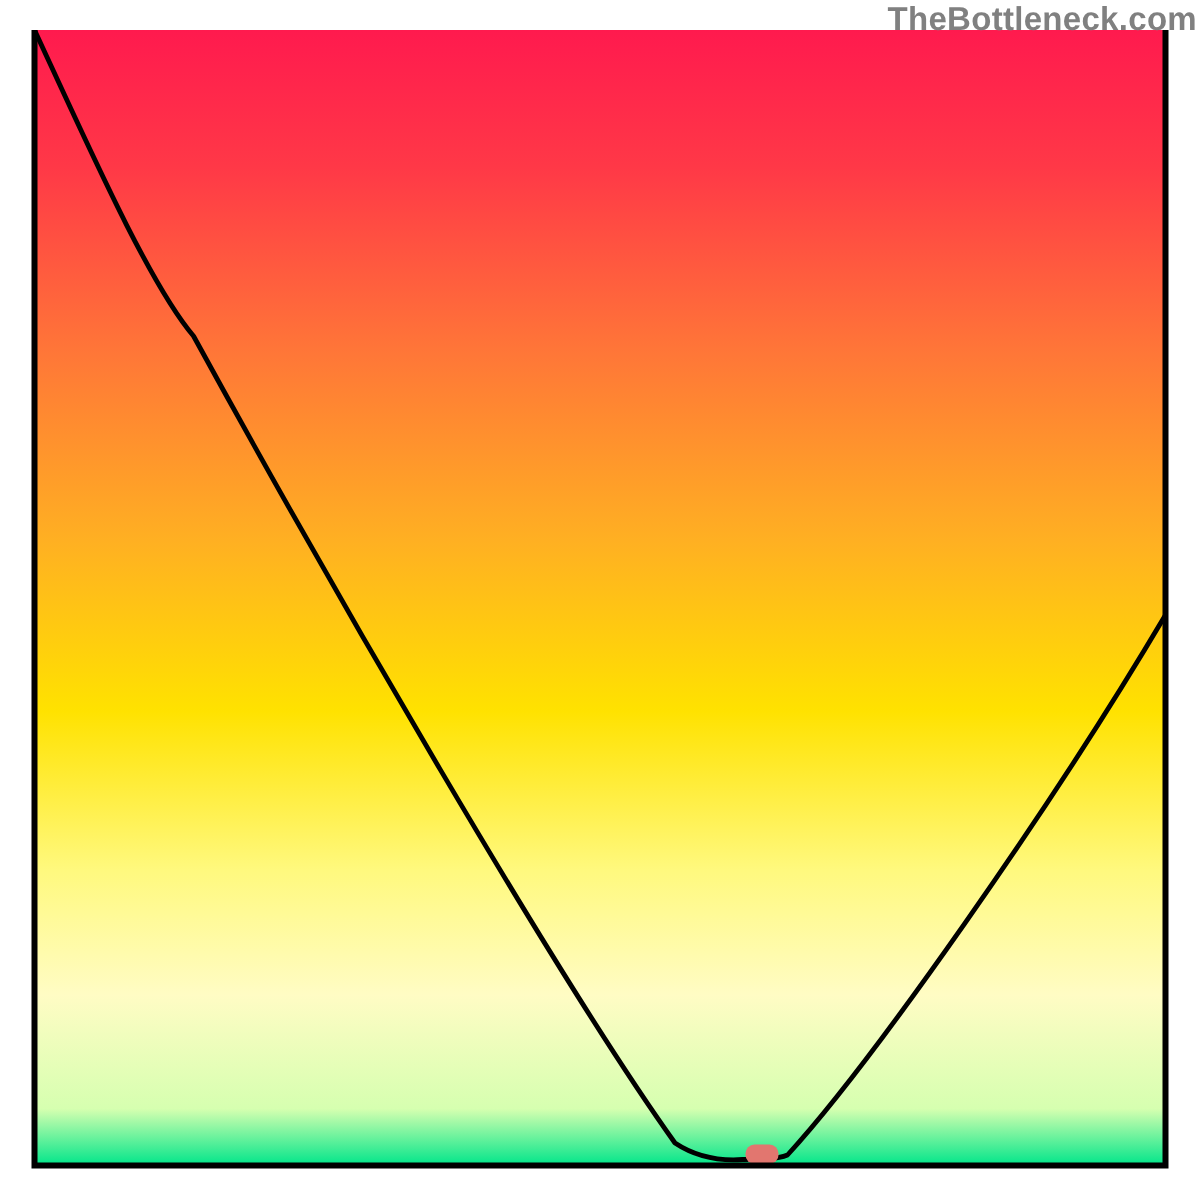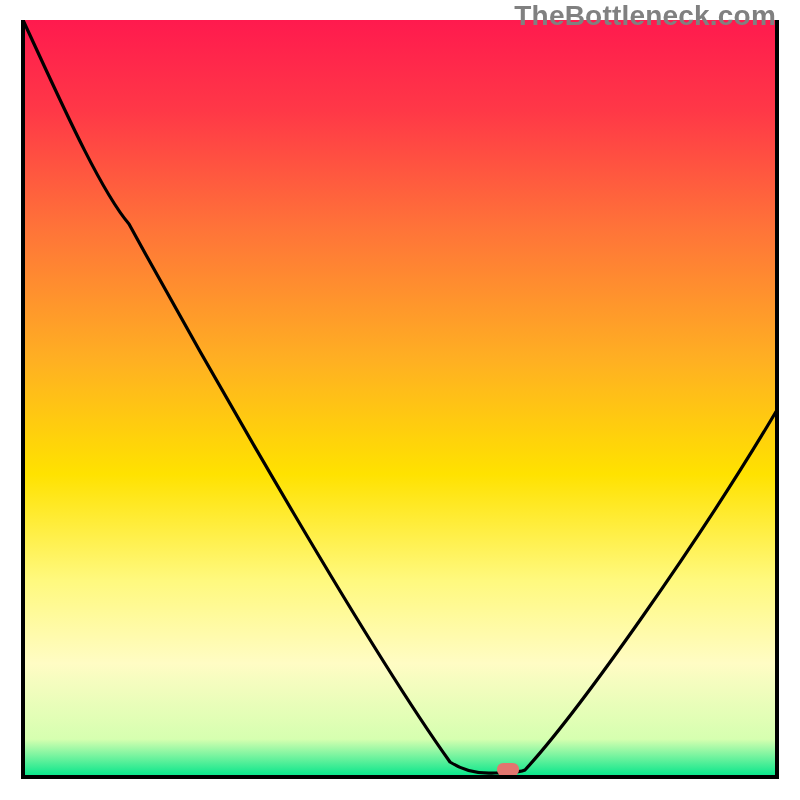--- a/index.html
+++ b/index.html
@@ -14,23 +14,23 @@
     position: absolute;
     left: 20px;
     top: 20px;
     width: 760px;
     height: 760px;
     box-sizing: border-box;
   }
   .watermark {
     position: absolute;
     top: 0;
-    right: 24px;
+    right: 2px;
     font-family: Arial, Helvetica, sans-serif;
-    font-size: 28px;
+    font-size: 22px;
     font-weight: bold;
     color: #808080;
     z-index: 5;
     letter-spacing: 0.2px;
   }
   svg {
     display: block;
   }
 </style>
 </head>

